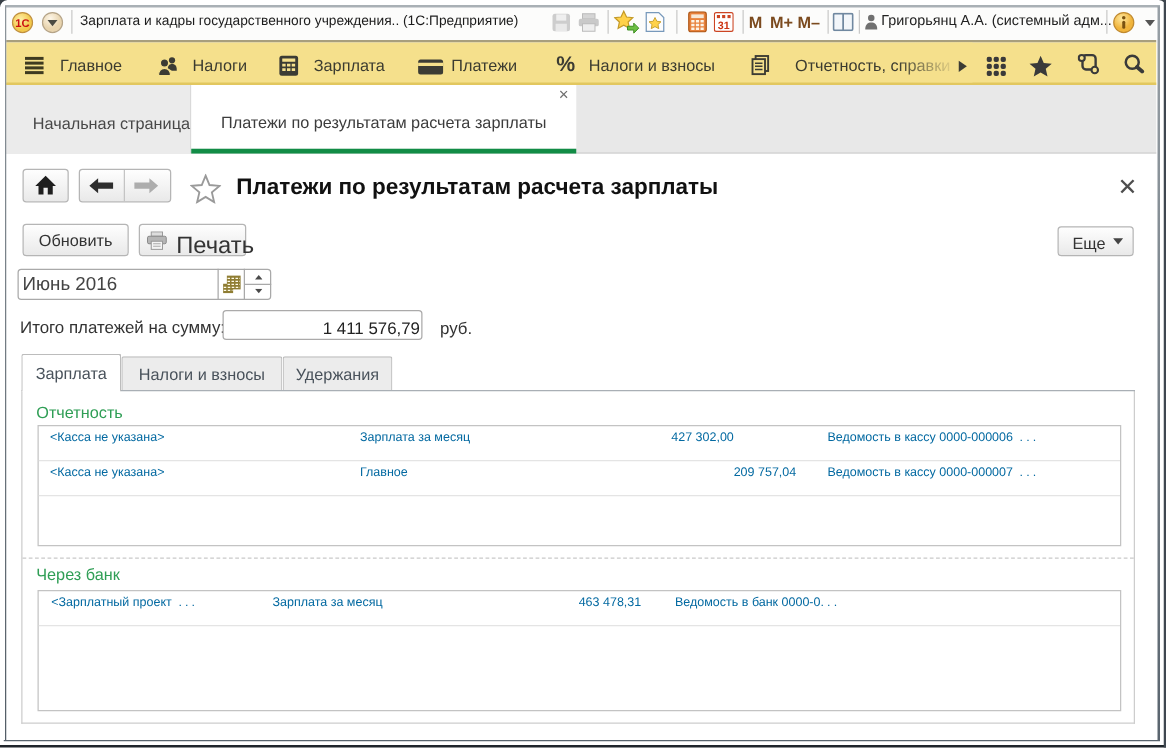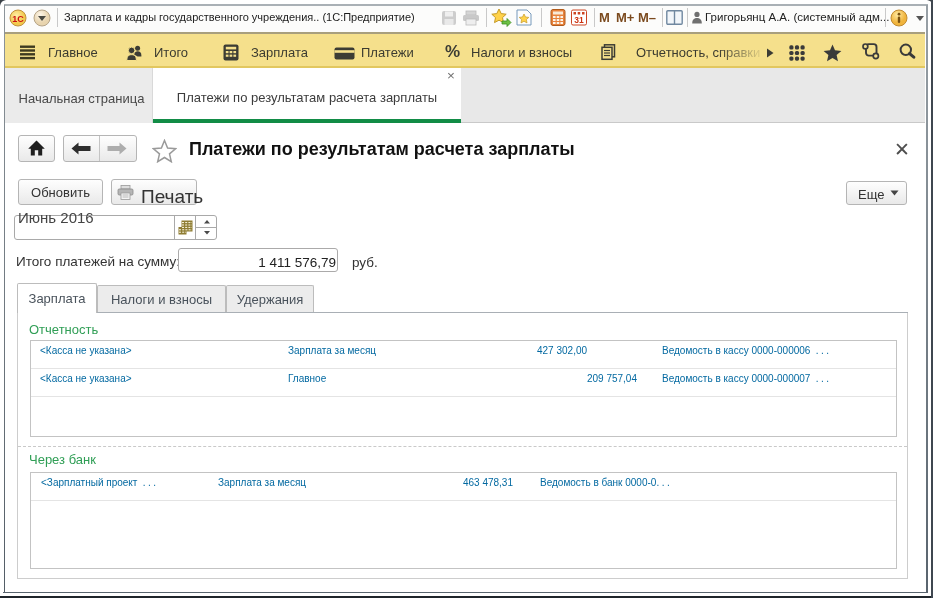--- a/index.html
+++ b/index.html
@@ -20,42 +20,42 @@
 .tsep { top:8px; width:1px; height:19px; background:#c9c9c9; }
 
 #menubar { left:5px; top:33.5px; width:920px; height:34.5px; background:#f5e08c;
   border-bottom:2px solid #e2c75f; }
 .mitem { top:45px; font-size:13px; color:#3b3b30; }
 .mfade { top:34px; height:32px; }
 
 #tabbar { left:5px; top:68px; width:920px; height:55px; background:#e8e8e8; border-bottom:1px solid #c9c9c9; }
 #tab1 { left:5px; top:68px; width:148px; height:55px; background:#ebebeb;
   border-right:1px solid #d9d9d9; font-size:13px; color:#484848; padding-left:6px;
-  text-align:center; line-height:62px; }
+  text-align:right; line-height:62px; }
 #tab2 { left:153px; top:68px; width:308px; height:51px; background:#fff;
   font-size:13px; color:#3c3c3c; text-align:center; line-height:59px; }
 #tab2green { left:153px; top:119px; width:308px; height:4px; background:#128c46; }
 #tab2x { left:447px; top:70px; width:13px; height:13px; font-size:13.5px; color:#6f6f6f; line-height:12px; }
 
 #content { left:5px; top:123px; width:923px; height:469px; background:#fff; }
 .btn { border:1px solid #b5b5b5; border-radius:3px;
   background:linear-gradient(#fefefe,#e9e9e9); }
 #homebtn { left:18px; top:135px; width:37px; height:27px; }
 #navbtn  { left:63px; top:135px; width:74px; height:27px; }
 #navdiv  { left:99px; top:136px; width:1px; height:25px; background:#c4c4c4; }
 #pagetitle { left:189px; top:139px; font-size:18px; font-weight:bold; color:#111; }
 #closex  { left:894px; top:138px; font-size:19px; color:#4e4e4e; }
 #btnRefresh { left:18px; top:179px; width:85px; height:26px; font-size:13px;
   color:#333; text-align:center; line-height:25px; }
 #btnPrint { left:111px; top:179px; width:86px; height:26px; font-size:14px; color:#333; }
 #btnMore { left:846px; top:181px; width:61px; height:24px; }
 
 #datew { left:14px; top:215px; width:203px; height:25px; border:1px solid #a9a9a9;
   border-radius:3px; background:#fff; }
-#datetext { left:18px; top:209px; font-size:15px; color:#444; }
+#datetext { left:18px; top:219px; font-size:15px; color:#444; }
 #calbtn { left:174px; top:215px; width:1px; height:25px; background:#a9a9a9; }
 #spindiv { left:195px; top:215px; width:1px; height:25px; background:#a9a9a9; }
 #spinmid { left:196px; top:227px; width:21px; height:1px; background:#a9a9a9; }
 
 #sumlabel { left:16px; top:254px; font-size:13.5px; color:#333; }
 #sumfield { left:178px; top:248px; width:160px; height:24px; border-radius:3px;
   border:1px solid #abaaaa; background:#fff; }
 #sumvalue { left:178px; top:255px; width:158px; text-align:right; font-size:13.5px; color:#222; }
 #rub { left:352px; top:255px; font-size:13.5px; color:#333; }
 
@@ -202,21 +202,21 @@
 <svg class="abs" style="left:126px;top:45px" width="16" height="16" viewBox="0 0 16 16">
  <g fill="#3c3c34">
   <circle cx="11.6" cy="3.2" r="2.5"></circle>
   <path d="M8.2 9.5 C8.6 6.8 10 6.2 11.6 6.2 C13.8 6.2 15.4 7.5 15.4 10.5 L15.4 11.5 L11.5 11.5 Z"></path>
  </g>
  <g fill="#3c3c34" stroke="#f5e08c" stroke-width="1">
   <circle cx="5.6" cy="5.4" r="3.3"></circle>
   <path d="M0.8 15.5 C0.8 11 2.8 9.7 5.6 9.7 C8.4 9.7 10.4 11 10.4 15.5 Z"></path>
  </g>
 </svg>
-<div class="abs mitem" style="left:154px">Итого</div>
+<div class="abs mitem" style="left:154px">Налоги</div>
 <svg class="abs" style="left:223px;top:44px" width="16" height="17" viewBox="0 0 16 17">
  <rect x="0.5" y="0.5" width="15" height="16" rx="2" fill="#3c3c34"></rect>
  <rect x="2.8" y="2.8" width="10.4" height="2.6" fill="#f5e08c"></rect>
  <g fill="#f5e08c">
   <rect x="2.8" y="7" width="2.7" height="2.2"></rect>
       <rect x="6.6" y="7" width="2.7" height="2.2"></rect>
       <rect x="10.4" y="7" width="2.7" height="2.2"></rect>
   <rect x="2.8" y="10.6" width="2.7" height="2.2"></rect>
       <rect x="6.6" y="10.6" width="2.7" height="2.2"></rect>
       <rect x="10.4" y="10.6" width="2.7" height="2.2"></rect>

